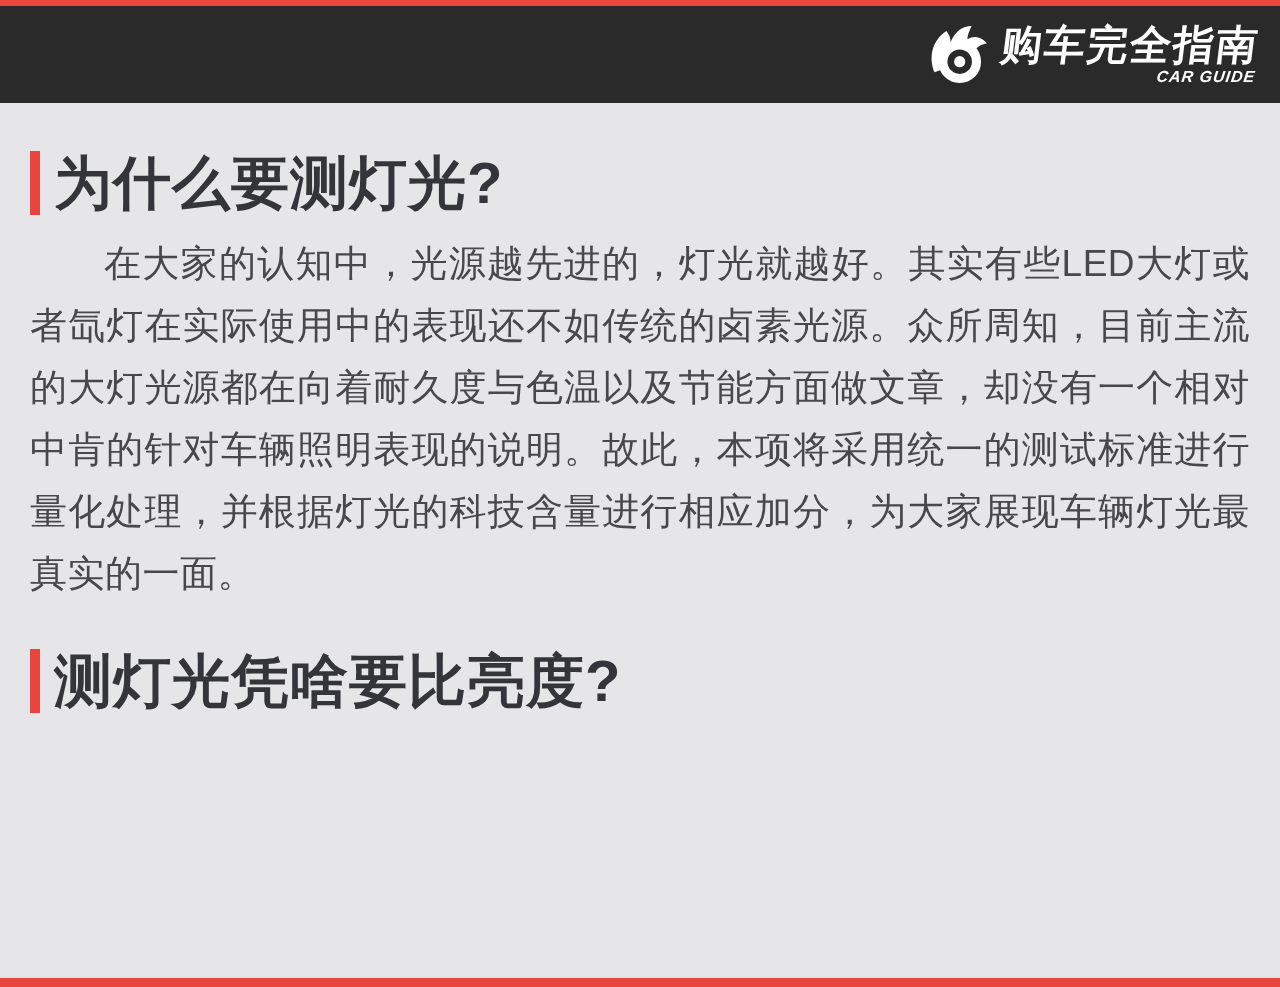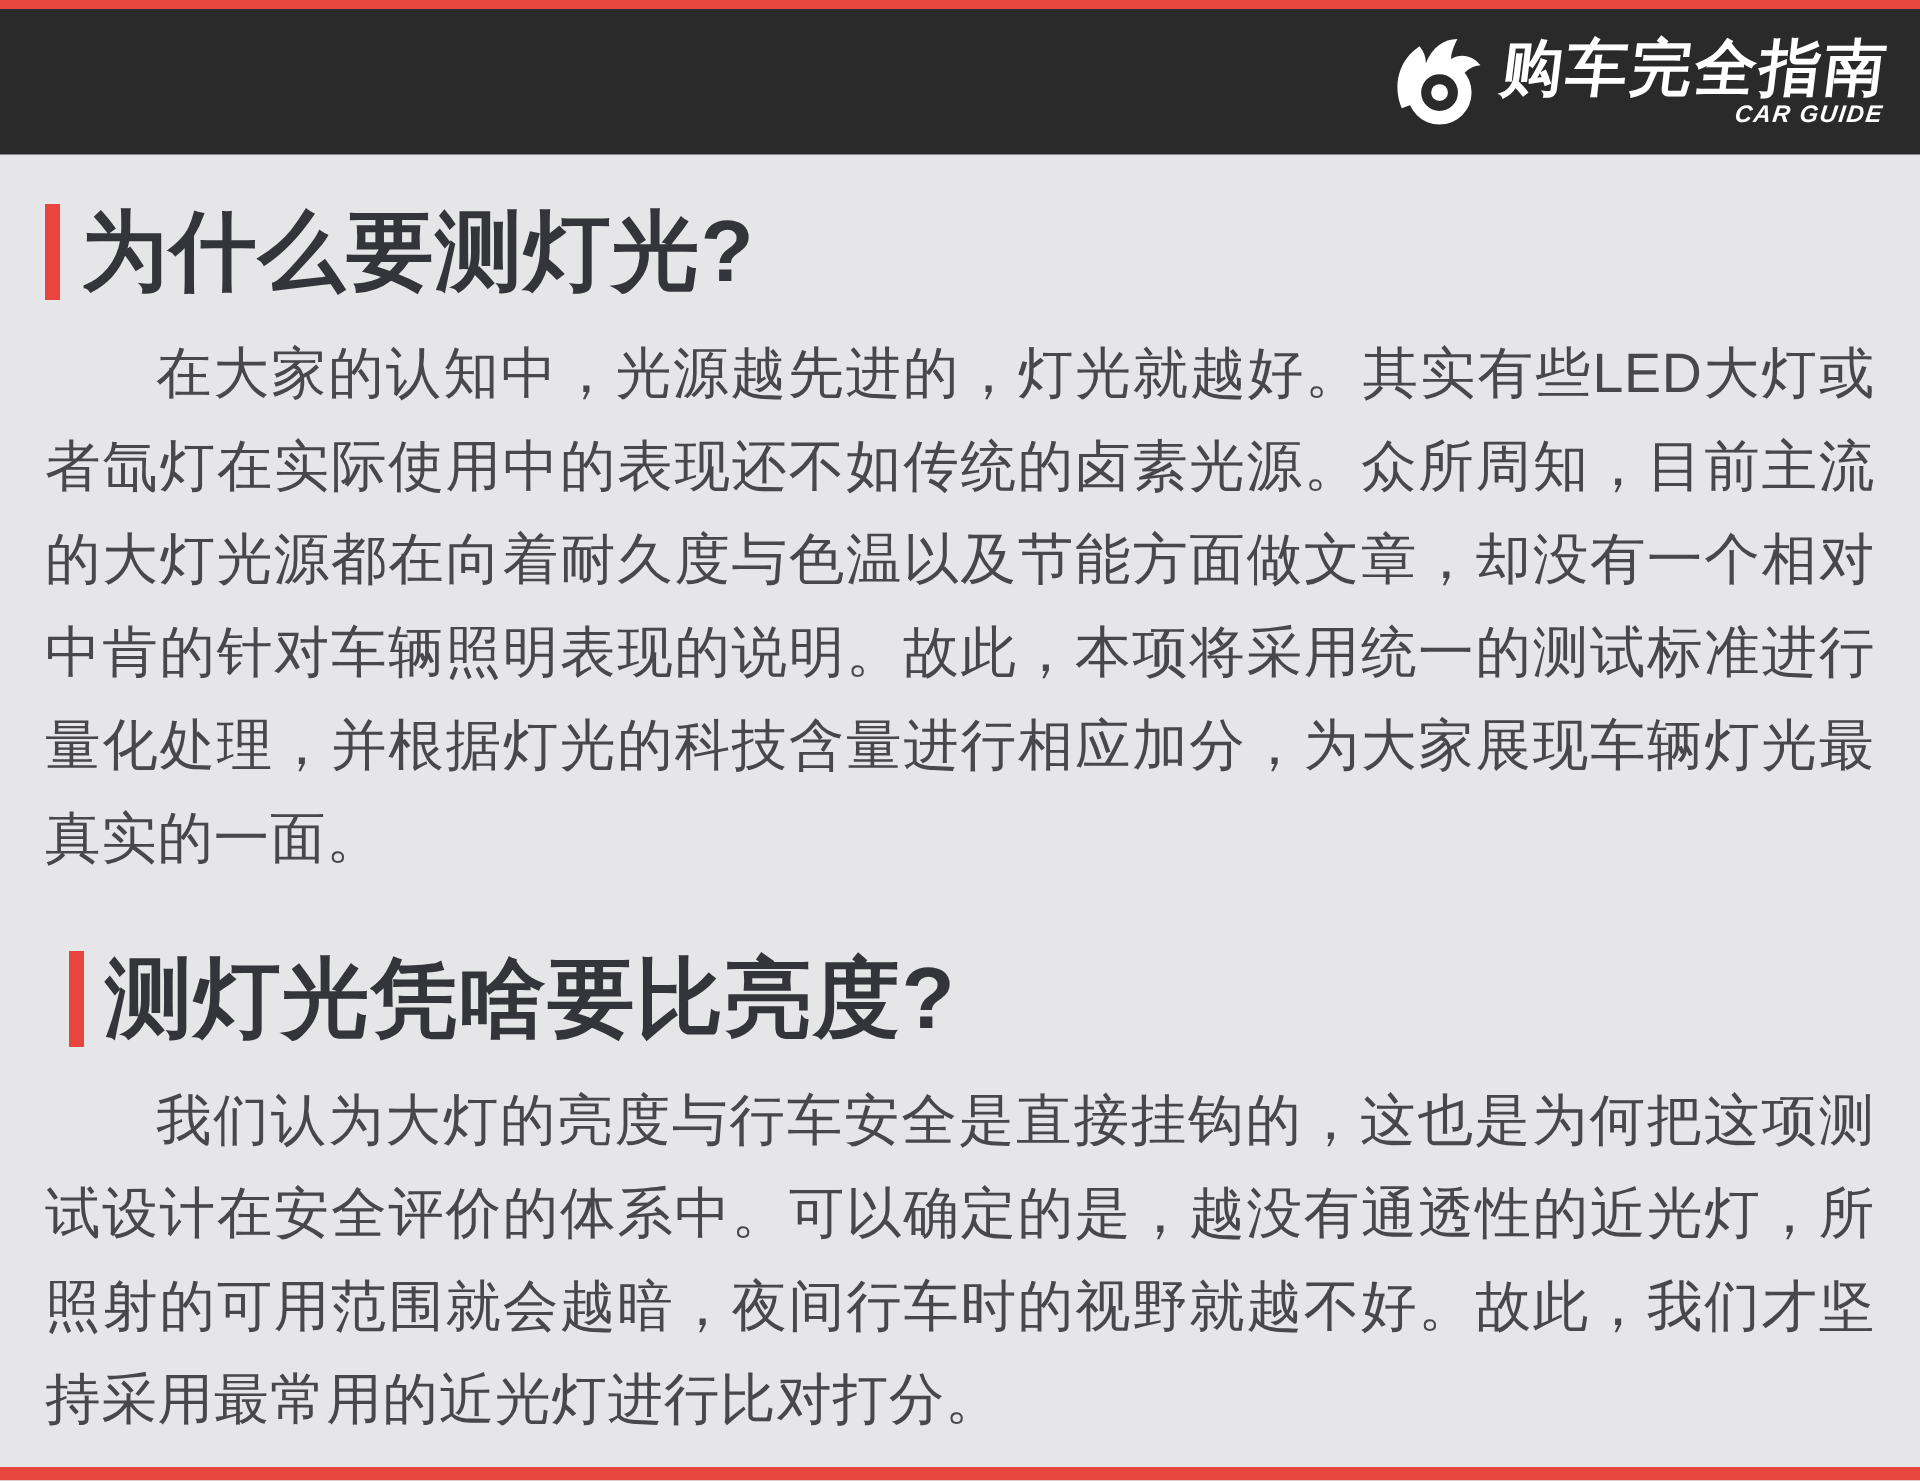--- a/index.html
+++ b/index.html
@@ -55,29 +55,29 @@
     color: #ffffff;
     font-size: 16px;
     font-weight: 700;
     font-style: italic;
     letter-spacing: 1px;
     margin-top: 3px;
     line-height: 1;
   }
   .main {
     flex: 1;
-    padding: 33px 30px 0 30px;
+    padding: 48px 30px 0 30px;
     overflow: hidden;
   }
   .section-title {
     display: flex;
     align-items: center;
     margin: 0 0 6px 0;
   }
-  .section-title.second { margin-top: 44px; margin-left: 16px; }
+  .section-title.second { margin-top: 44px; }
   .title-bar {
     width: 10px;
     height: 64px;
     background: #e8453f;
     flex: none;
     margin-right: 14px;
   }
   .title-text {
     font-size: 58px;
     font-weight: 800;
@@ -129,19 +129,18 @@
     <div class="section-title">
       <span class="title-bar"></span>
       <span class="title-text">为什么要测灯光?</span>
     </div>
     <p class="para">在大家的认知中，光源越先进的，灯光就越好。其实有些LED大灯或者氙灯在实际使用中的表现还不如传统的卤素光源。众所周知，目前主流的大灯光源都在向着耐久度与色温以及节能方面做文章，却没有一个相对中肯的针对车辆照明表现的说明。故此，本项将采用统一的测试标准进行量化处理，并根据灯光的科技含量进行相应加分，为大家展现车辆灯光最真实的一面。</p>
 
     <div class="section-title second">
       <span class="title-bar"></span>
       <span class="title-text">测灯光凭啥要比亮度?</span>
     </div>
-    <p class="para">我们认为大灯的亮度与行车安全是直接挂钩的，这也是为何把这项测试设计在安全评价的体系中。可以确定的是，越没有通透性的近光灯，所照射的可用范围就会越暗，夜间行车时的视野就越不好。故此，我们才坚持采用最常用的近光灯进行比对打分。</p>
 
   </div>
 
   <div class="bottom-accent"></div>
 
 </div>
 
 </body></html>

